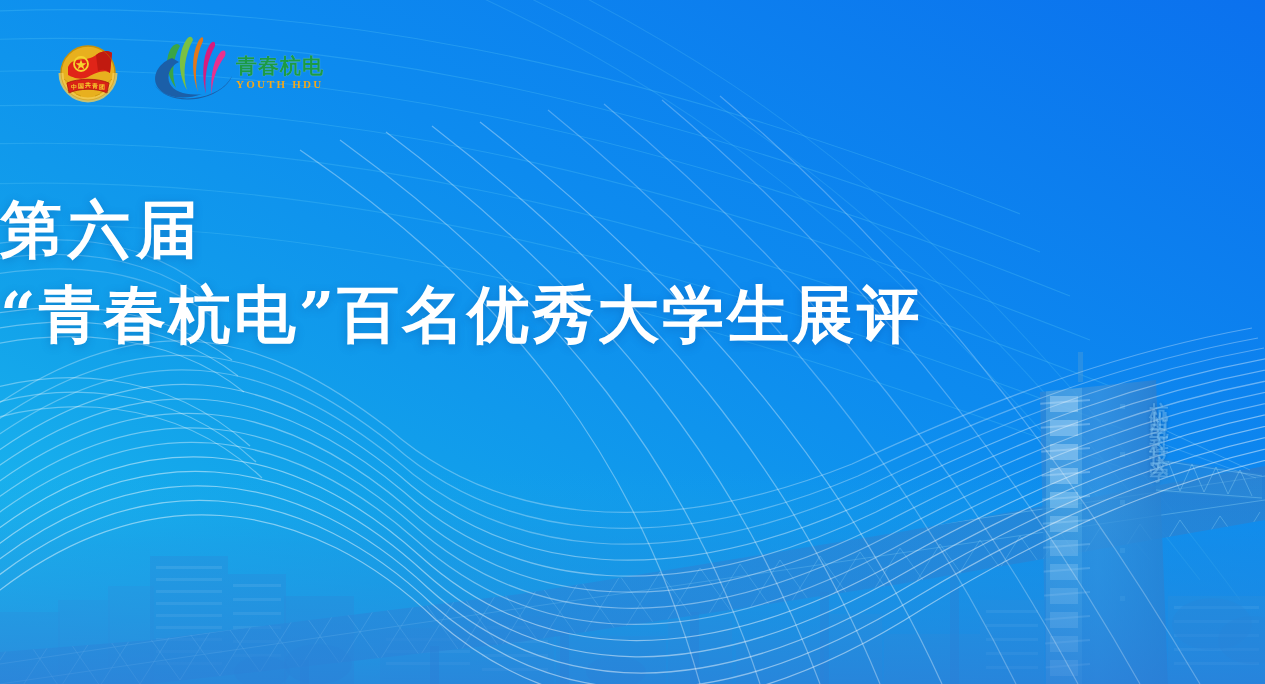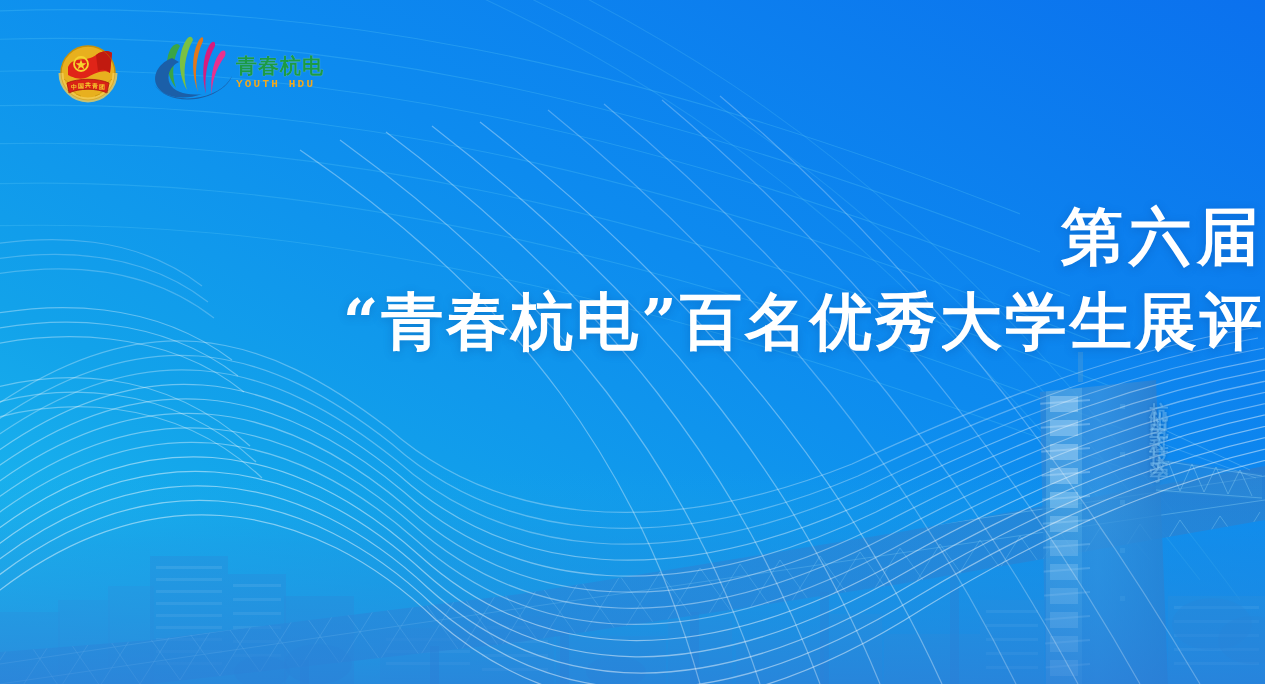--- a/index.html
+++ b/index.html
@@ -27,29 +27,29 @@
   .hdu-mark{width:92px;height:70px;display:block;}
   .hdu-word{display:flex;flex-direction:column;justify-content:center;margin-left:-4px;}
   .hdu-cn{
     font-family:"DejaVu Sans","Liberation Sans",sans-serif;
     font-size:21px;font-weight:bold;color:#1b9b45;letter-spacing:1px;
     line-height:1.05;white-space:nowrap;
     text-shadow:0 0 1px rgba(255,255,255,.5);
     margin-top:8px;
   }
   .hdu-en{
-    font-family:Liberation Mono, monospace;
+    font-family:Liberation Serif, serif;
     font-size:11px;font-weight:bold;color:#f2a81c;letter-spacing:2.2px;
     line-height:1.2;white-space:nowrap;margin-top:1px;
   }
 
   
   .title-block{
-    position:absolute;left:0;right:0;top:203px;z-index:30;
-    text-align:right;color:#ffffff;
+    position:absolute;left:0;right:0;top:196px;z-index:30;
+    text-align:left;color:#ffffff;
   }
   .title-line1{
     font-family:"DejaVu Serif","Liberation Serif",serif;
     font-size:62px;font-weight:bold;letter-spacing:6px;
     line-height:1.1;
     text-shadow:0 2px 10px rgba(6,62,140,.28);
   }
   .title-line2{
     font-family:"DejaVu Serif","Liberation Serif",serif;
     font-size:62px;font-weight:bold;letter-spacing:3px;

